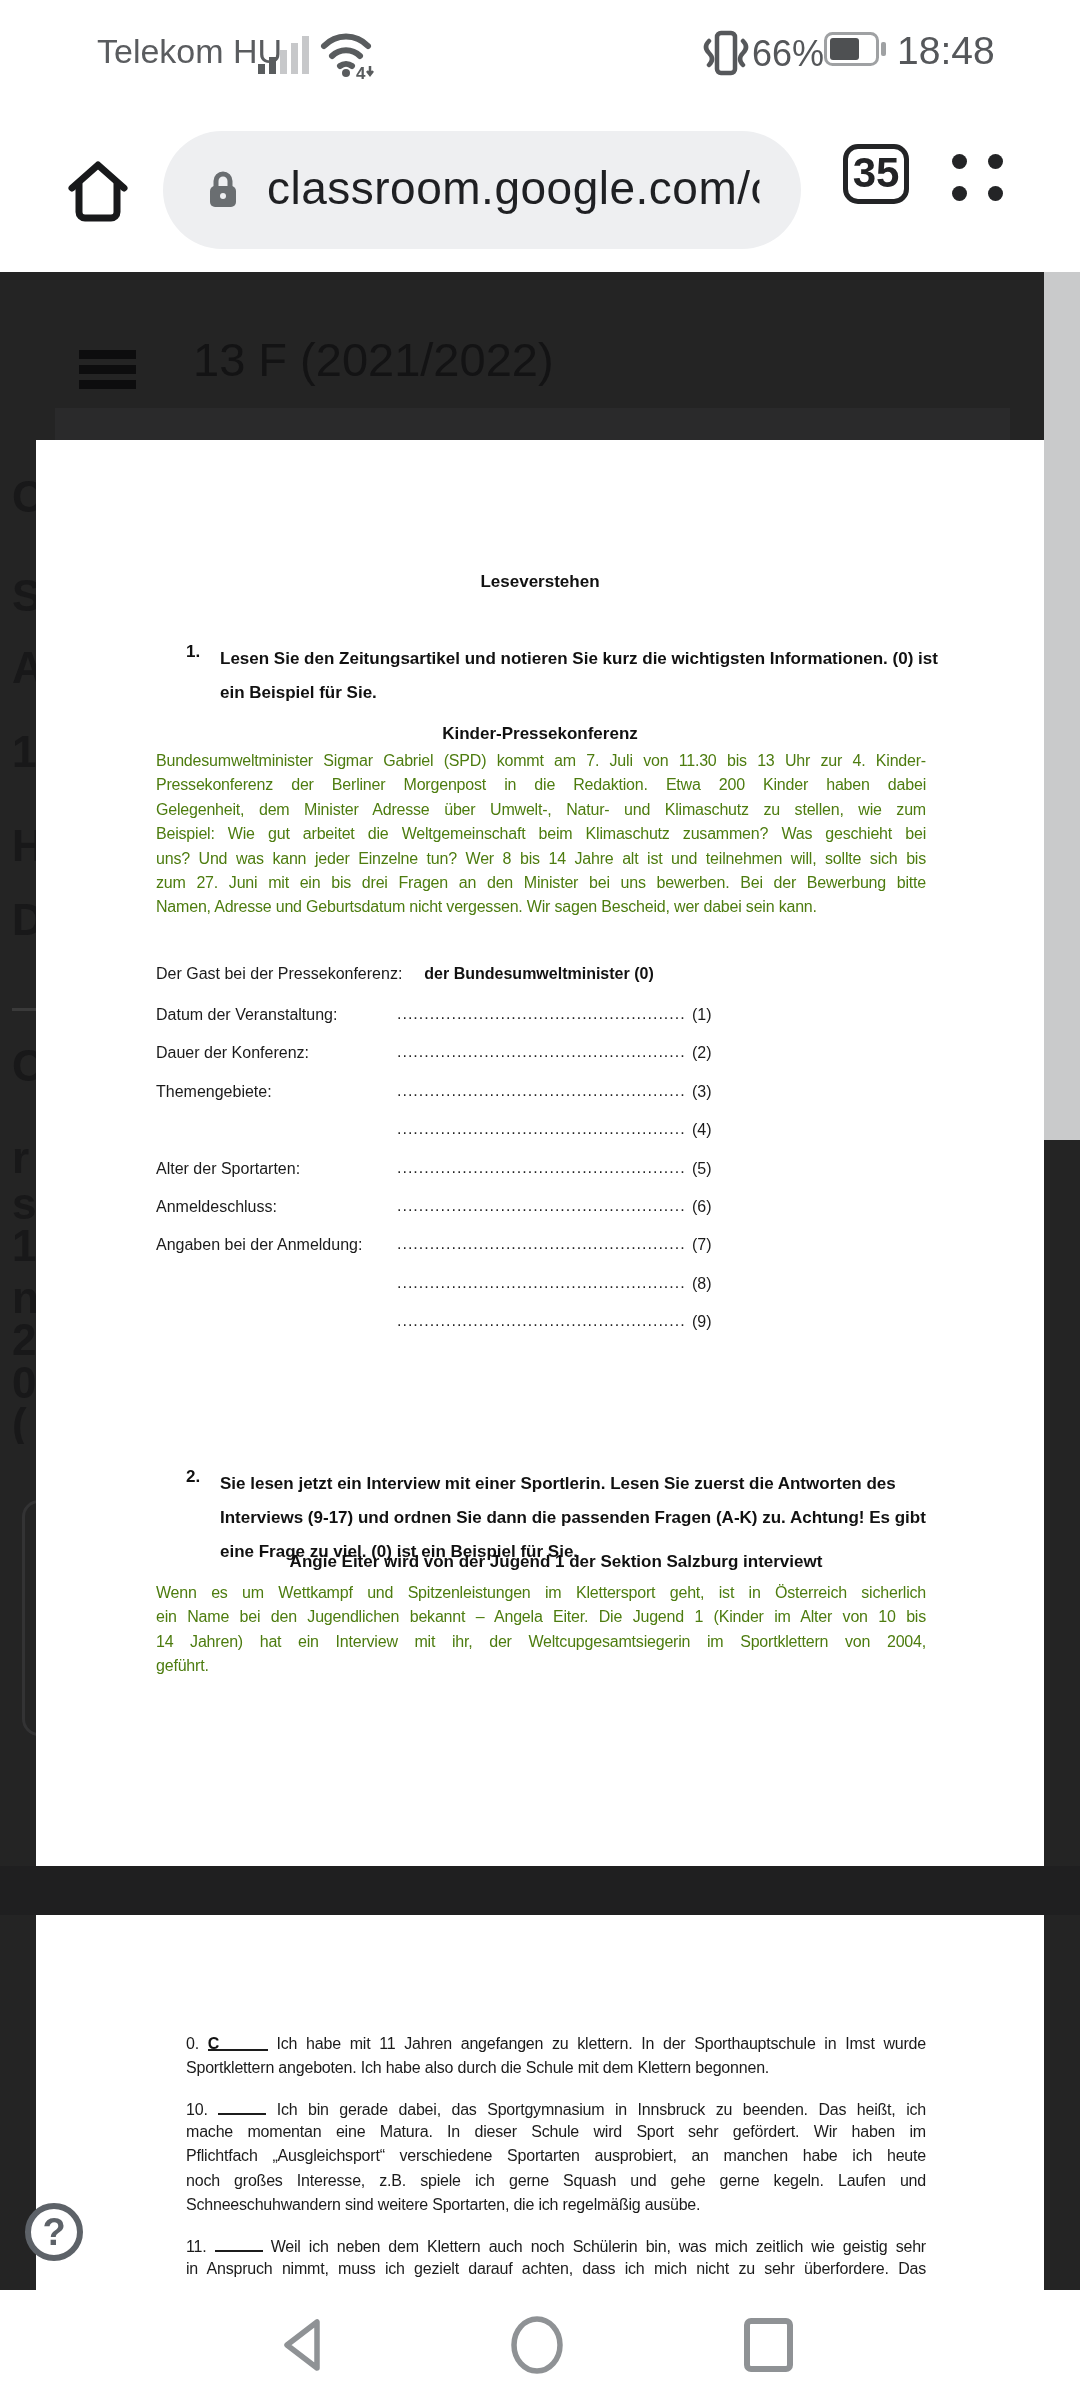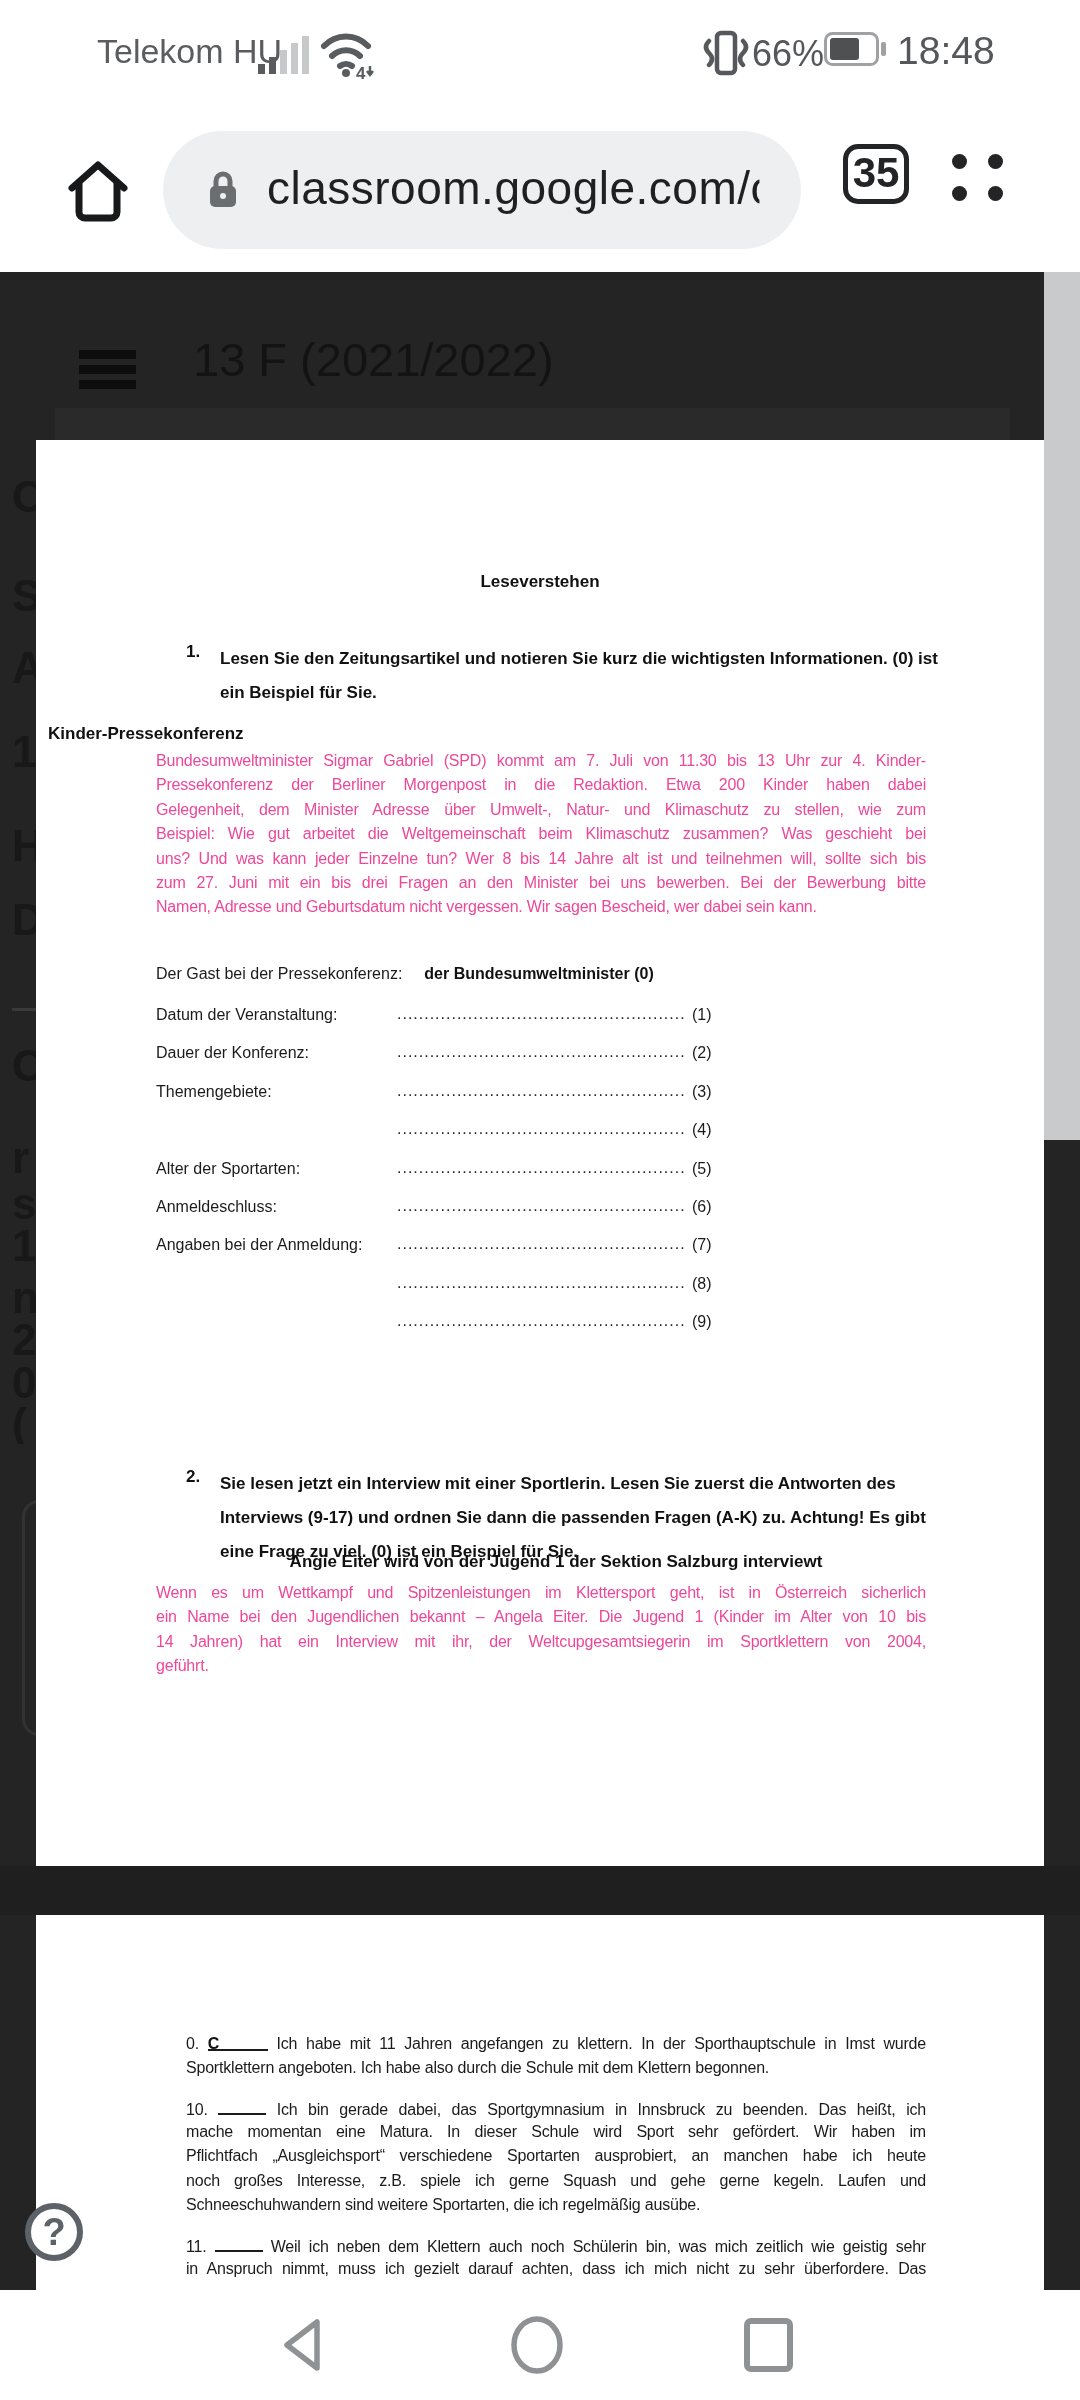--- a/index.html
+++ b/index.html
@@ -43,23 +43,23 @@
   .page-gap{position:absolute;left:0;top:1594px;width:1080px;height:49px;background:#1f1f20;z-index:2;}
   .page2{top:1643px;height:375px;}
   .scroll-thumb{position:absolute;left:1044px;top:0;width:36px;height:868px;background:#c9cacb;z-index:3;}
 
   
   .doc{color:#1b1b1b;font-size:16px;}
   .p1-title{position:absolute;left:0;top:132px;width:1008px;text-align:center;font-size:17px;font-weight:bold;color:#111;}
   .task-num{position:absolute;left:150px;font-size:17px;font-weight:bold;color:#111;}
   .task{position:absolute;left:184px;width:700px;}
   .task .tline{height:34px;line-height:34px;font-size:17px;font-weight:bold;color:#111;white-space:nowrap;}
-  .art-title{position:absolute;left:12px;top:284px;width:1008px;text-align:left;font-size:17px;font-weight:bold;color:#111;}
+  .art-title{position:absolute;left:0;top:284px;width:1008px;text-align:center;font-size:17px;font-weight:bold;color:#111;}
   .para{position:absolute;left:120px;width:770px;}
-  .para .jline{height:24.4px;line-height:24.4px;font-size:16px;letter-spacing:-0.2px;white-space:nowrap;color:#ec4899;}
+  .para .jline{height:24.4px;line-height:24.4px;font-size:16px;letter-spacing:-0.2px;white-space:nowrap;color:#4d7c0f;}
   .just{text-align:justify;text-align-last:justify;}
   .iv-title{position:absolute;left:0;top:1112px;width:1040px;text-align:center;font-size:17px;font-weight:bold;color:#111;}
 
   .ex-row{position:absolute;left:120px;top:525px;font-size:16px;color:#1b1b1b;white-space:nowrap;}
   .ex-answer{font-weight:bold;color:#111;margin-left:22px;margin-top:28px;}
   .form-row{position:absolute;left:120px;font-size:16px;color:#1b1b1b;white-space:nowrap;}
   .f-label{display:inline-block;width:241px;}
   .dots{display:inline-block;width:288px;height:20px;line-height:20px;overflow:hidden;
         vertical-align:-4px;white-space:nowrap;letter-spacing:1px;color:#222;}
   .f-num{margin-left:7px;}

